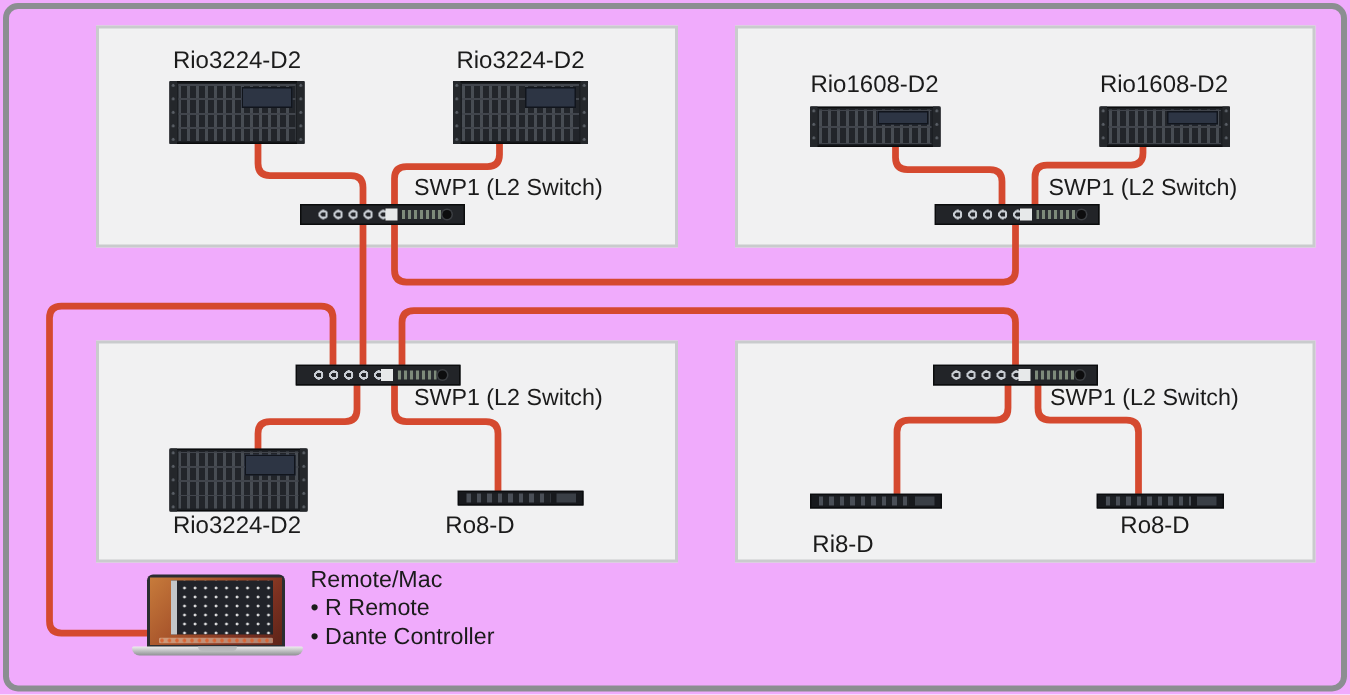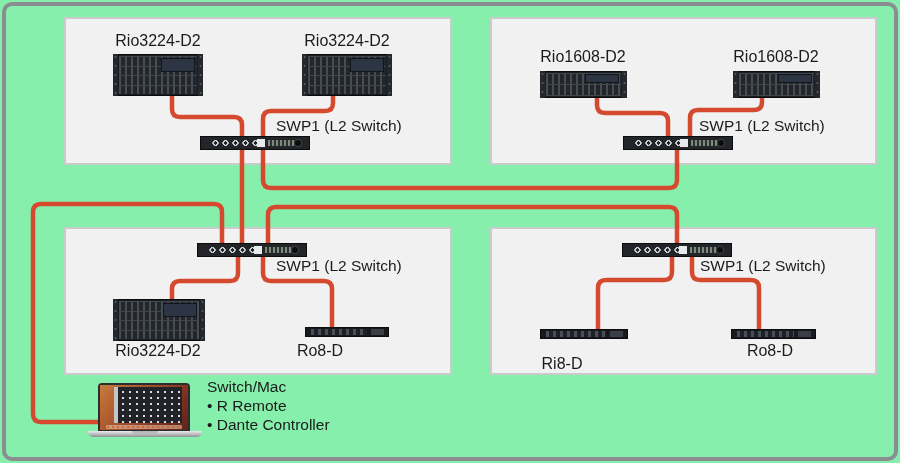--- a/index.html
+++ b/index.html
@@ -1,16 +1,16 @@
 <!DOCTYPE html>
 <html><head>
 <meta charset="utf-8">
 <style>
   html,body{margin:0;padding:0;background:#fff;}
-  .canvas{position:relative;width:900px;height:463px;background:#86efac;overflow:hidden;
+  .canvas{position:relative;width:900px;height:463px;background:#f0abfc;overflow:hidden;
           font-family:"Liberation Sans",sans-serif;color:#1b1b1b;}
   .frame{position:absolute;inset:2px;border:4px solid #8b8e91;border-radius:10px;pointer-events:none;}
 
   
   .gbox{position:absolute;background:#f1f1f2;border:2px solid #c9cbcd;}
   .gbox.b1{left:64px;top:17px;width:384px;height:144px;}
   .gbox.b2{left:490px;top:17px;width:383px;height:144px;}
   .gbox.b3{left:64px;top:227px;width:384px;height:144px;}
   .gbox.b4{left:490px;top:227px;width:383px;height:144px;}
 
@@ -183,19 +183,19 @@
 
   <div class="laptop">
     <div class="lt-screen">
       <div class="lt-wall"></div>
       <div class="lt-window"></div>
       <div class="lt-dock"></div>
     </div>
     <div class="lt-base"></div>
   </div>
   <div class="pc-caption">
-    <div>Switch/Mac</div>
+    <div>Remote/Mac</div>
     <div>• R Remote</div>
     <div>• Dante Controller</div>
   </div>
 
   <div class="frame"></div>
 </div>
 
 </body></html>

